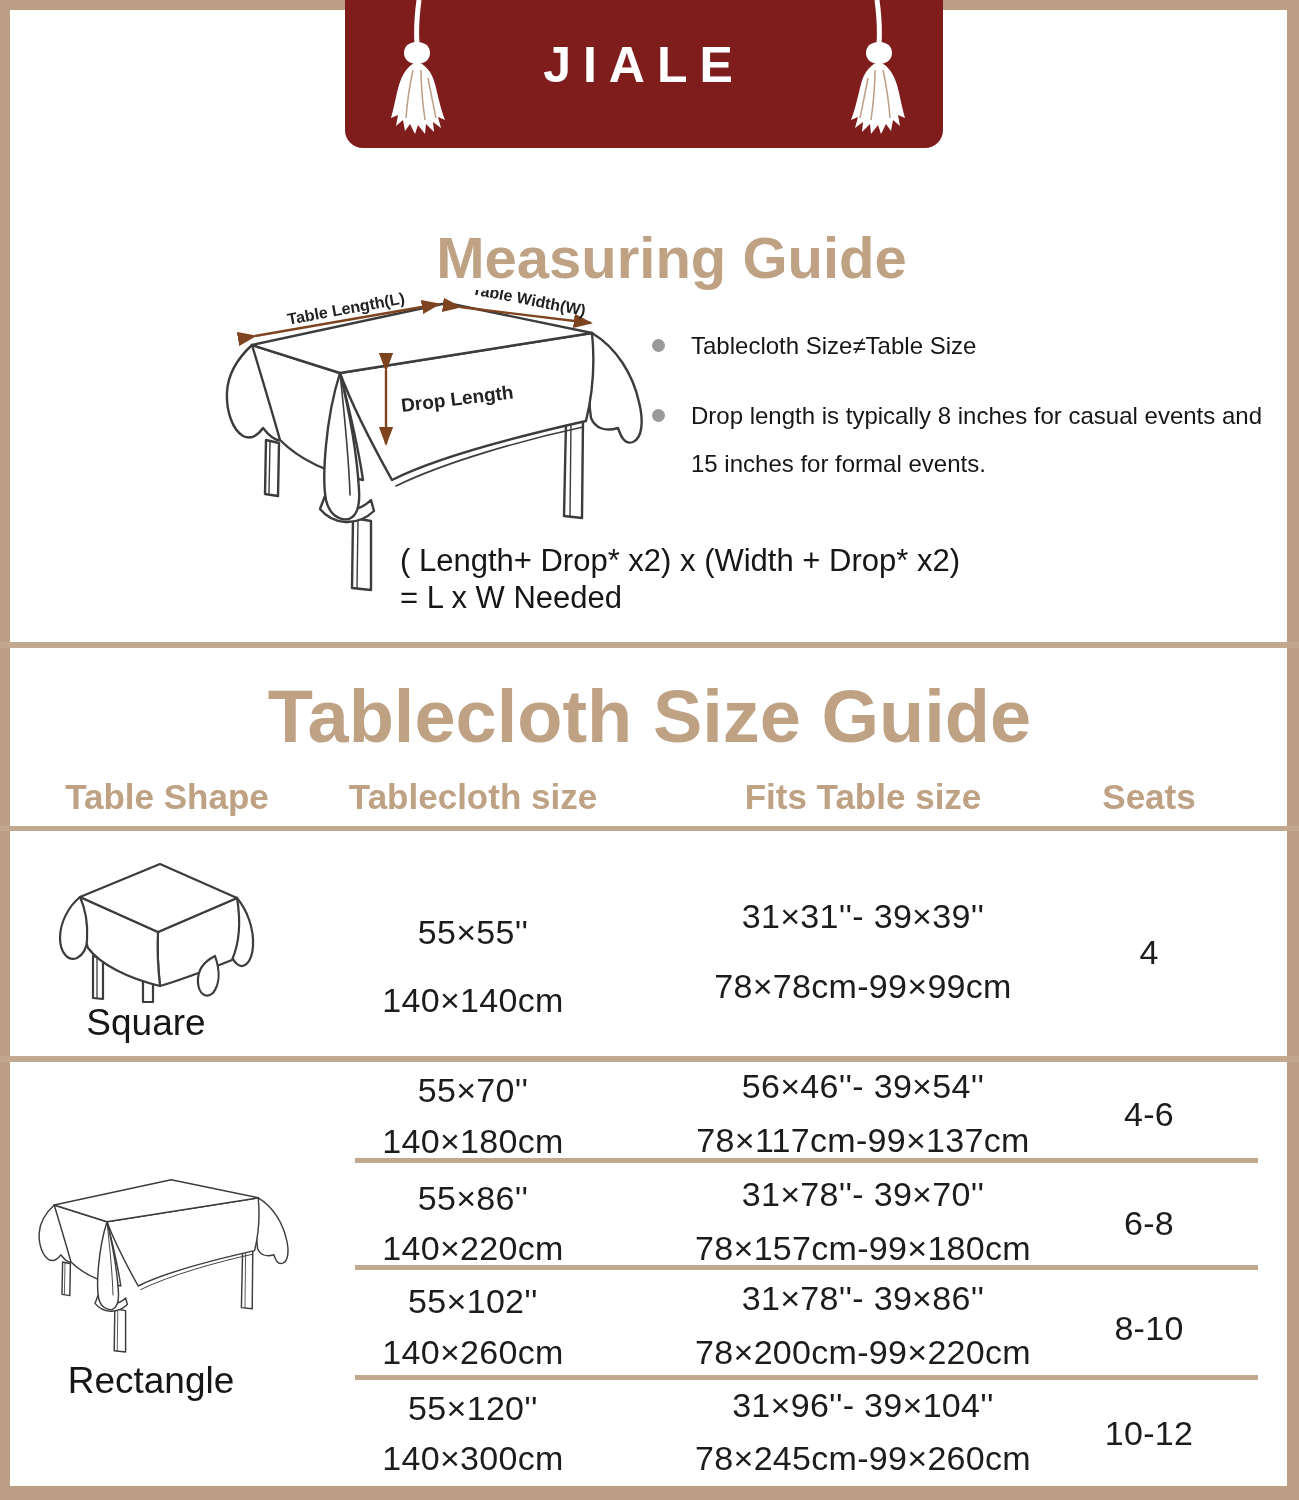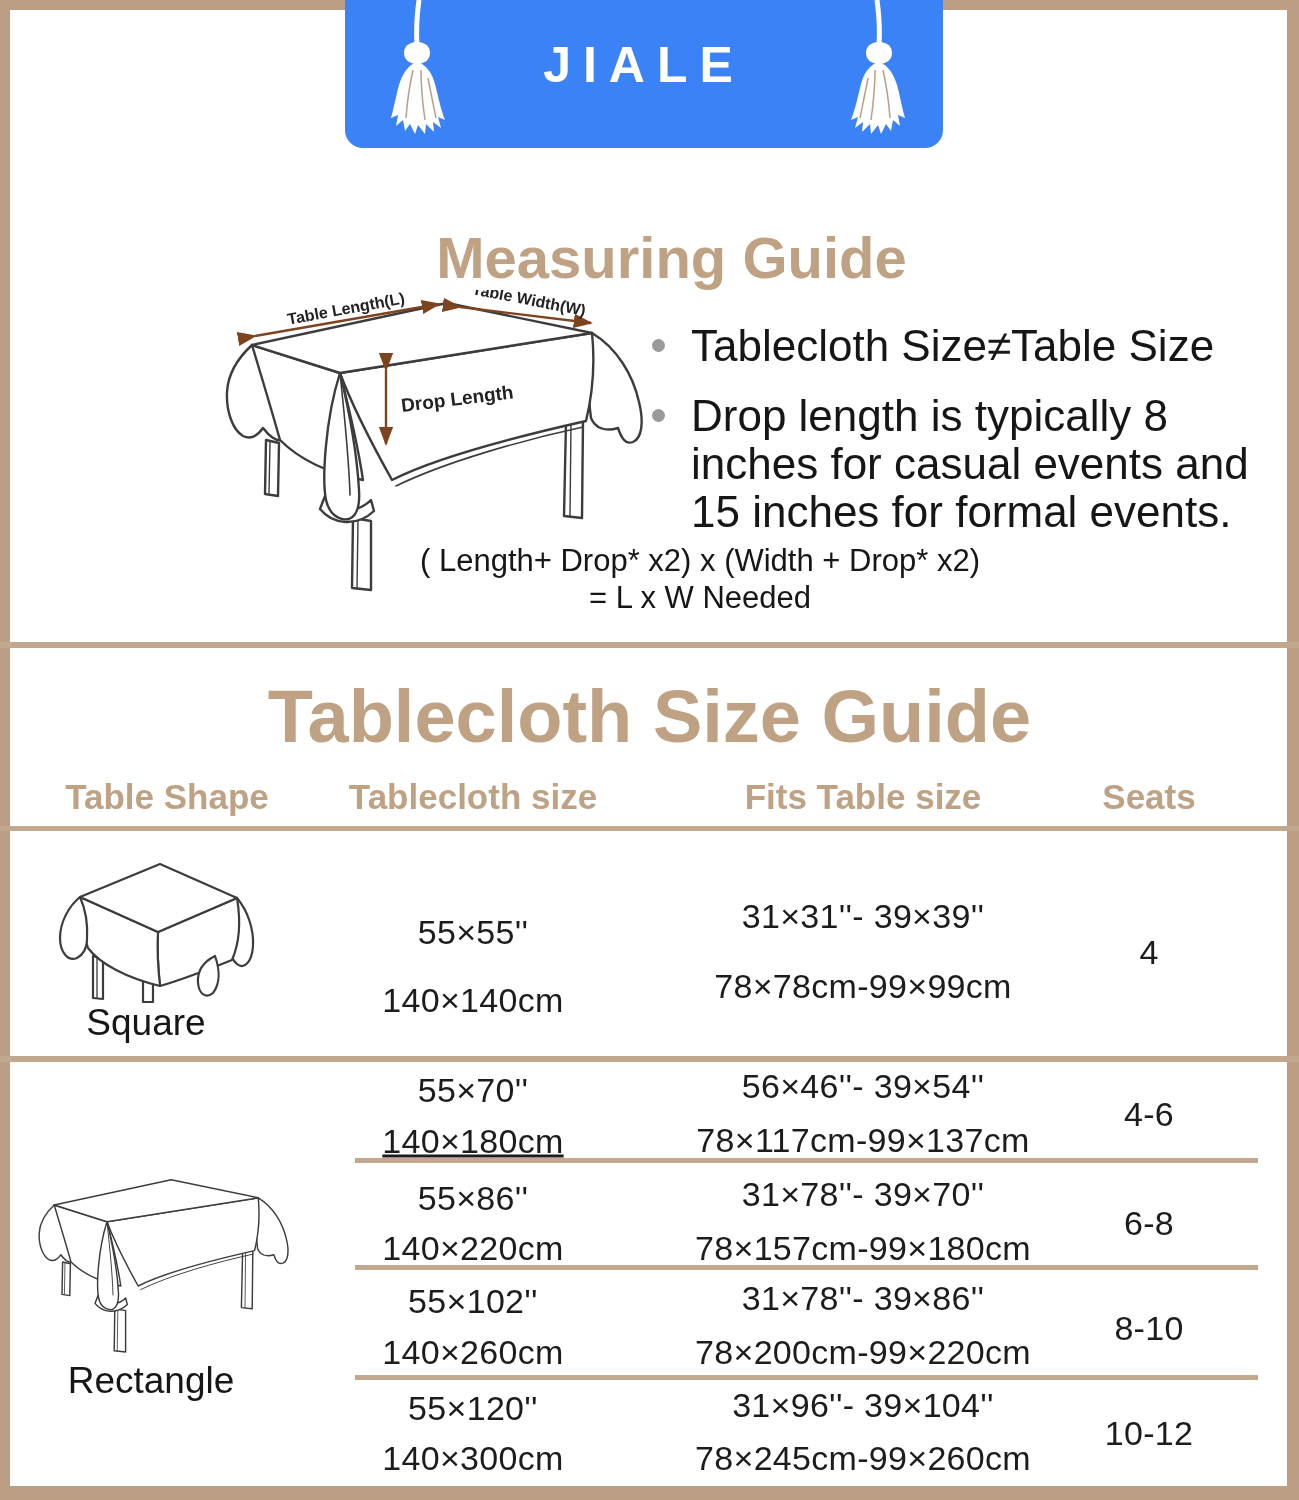--- a/index.html
+++ b/index.html
@@ -4,40 +4,40 @@
 <style>
   html,body{margin:0;padding:0;background:#ffffff;}
   #page{
     position:relative;width:1299px;height:1500px;background:#ffffff;overflow:hidden;
     font-family:"Liberation Sans", sans-serif;color:#1c1c1c;
   }
   .strip{position:absolute;background:#bc9e85;}
   .tan-divider{position:absolute;background:#c2a88f;}
   .header-bar{
     position:absolute;left:345px;top:0;width:598px;height:148px;
-    background:#3b82f6;border-radius:0 0 18px 18px;
+    background:#7f1d1d;border-radius:0 0 18px 18px;
   }
   .brand{
     position:absolute;left:0;right:0;top:36px;text-align:center;
     color:#ffffff;font-size:50px;font-weight:700;letter-spacing:12px;
   }
   .tassel{position:absolute;top:0;width:68px;height:142px;}
   .tassel.right{transform:scaleX(-1);}
   .section-title{
     position:absolute;left:22px;width:1299px;text-align:center;
     color:#bfa184;font-weight:700;
   }
   #measuring-title{top:224px;font-size:58px;}
   #sizeguide-title{top:674px;left:0;font-size:74px;}
   .bullets{position:absolute;left:652px;top:322px;width:610px;}
   .bullet-item{display:flex;margin-bottom:22px;}
   .dot{flex:0 0 13px;width:13px;height:13px;border-radius:50%;background:#9a9a9a;margin-top:17px;}
-  .bullet-text{margin-left:26px;font-size:44px;line-height:48px;color:#161616;}
+  .bullet-text{margin-left:26px;font-size:24px;line-height:48px;color:#161616;}
   .formula{
-    position:absolute;left:400px;top:542px;width:600px;text-align:center;
+    position:absolute;left:400px;top:542px;width:600px;
     font-size:31px;line-height:37px;color:#161616;
   }
   .cell{
     position:absolute;transform:translate(-50%,-50%);white-space:nowrap;
     font-size:34px;color:#1c1c1c;letter-spacing:0.3px;
   }
   .colhead{
     position:absolute;transform:translate(-50%,-50%);white-space:nowrap;
     font-size:35px;font-weight:700;color:#bfa184;
   }
@@ -176,21 +176,21 @@
   <div class="cell" style="left:1149px;top:952px;">4</div>
 
   <div class="tan-divider" style="left:0;top:1056px;width:1299px;height:6px;"></div>
 
   <svg class="art" style="left:38px;top:1172px;" width="264" height="186" viewBox="0 0 440 310">
       <use href="#tableArt"></use>
     </svg>
   <div class="shape-label" style="left:151px;top:1381px;">Rectangle</div>
 
   <div class="cell" style="left:473px;top:1090px;">55×70''</div>
-  <div class="cell" style="left:473px;top:1141px;text-decoration:underline;">140×180cm</div>
+  <div class="cell" style="left:473px;top:1141px;">140×180cm</div>
   <div class="cell" style="left:863px;top:1086px;">56×46''- 39×54''</div>
   <div class="cell" style="left:863px;top:1140px;">78×117cm-99×137cm</div>
   <div class="cell" style="left:1149px;top:1114px;">4-6</div>
   <div class="tan-divider" style="left:355px;top:1158px;width:903px;height:5px;"></div>
 
   <div class="cell" style="left:473px;top:1198px;text-align:right;">55×86''</div>
   <div class="cell" style="left:473px;top:1248px;">140×220cm</div>
   <div class="cell" style="left:863px;top:1194px;">31×78''- 39×70''</div>
   <div class="cell" style="left:863px;top:1248px;">78×157cm-99×180cm</div>
   <div class="cell" style="left:1149px;top:1223px;">6-8</div>

